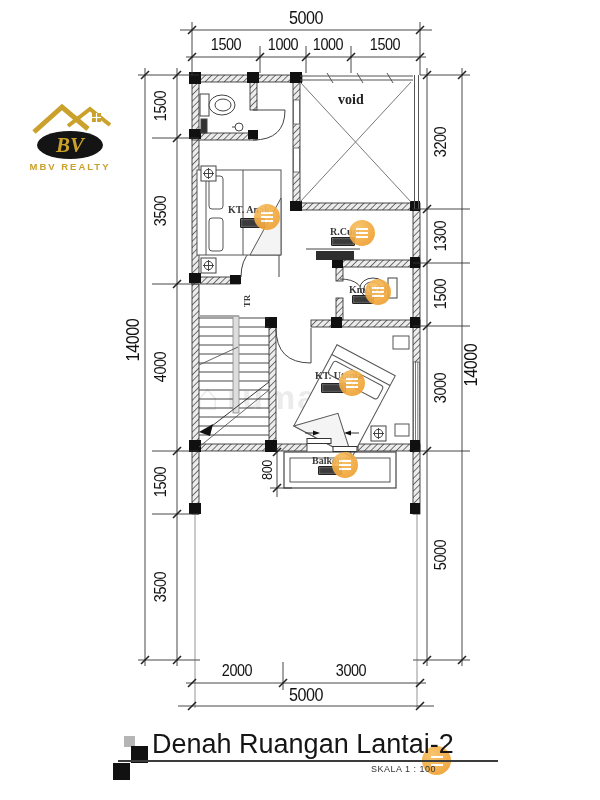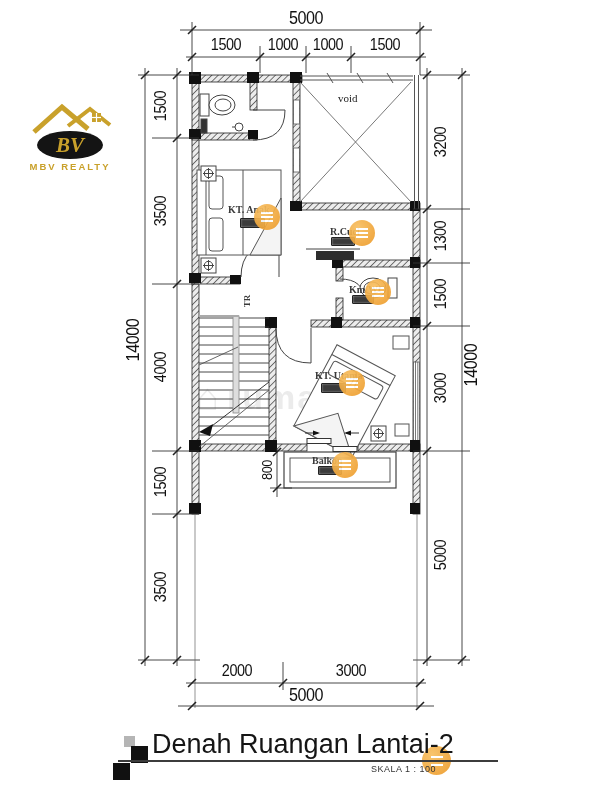--- a/index.html
+++ b/index.html
@@ -7,21 +7,21 @@
           font-family:"Liberation Sans",sans-serif;color:#111;}
   
   .dim{position:absolute;display:flex;align-items:center;justify-content:center;
        font-size:17px;font-weight:500;color:#111;white-space:nowrap;
        transform:scaleX(.85);letter-spacing:-.5px;}
   .dim.big{font-size:19px;}
   .dim.v{transform:rotate(-90deg) scaleX(.85);}
   
   .lbl{position:absolute;font-family:"Liberation Serif",serif;font-size:10px;font-weight:700;
        color:#3a3a3a;white-space:nowrap;}
-  .lbl.void{font-size:11px;font-weight:400;color:#222;}
+  .lbl.void{font-size:14px;font-weight:700;color:#222;}
   .lbl.v{transform:rotate(-90deg);transform-origin:center;}
   .sizetag{position:absolute;background:#3b3b3b;border:1px solid #222;border-radius:1px;
        box-shadow:inset 0 0 2px rgba(255,255,255,.6);}
   
   .pin{position:absolute;width:26px;height:26px;border-radius:50%;
        background:radial-gradient(circle at 35% 30%, #F8C063, #F0A437 70%, #E8982B);
        display:flex;align-items:center;justify-content:center;opacity:.92;}
   .pin .bars{width:12px;height:10px;
        background:repeating-linear-gradient(#fff 0 2px, transparent 2px 4px);}
   .pin.lg{width:29px;height:29px;}

